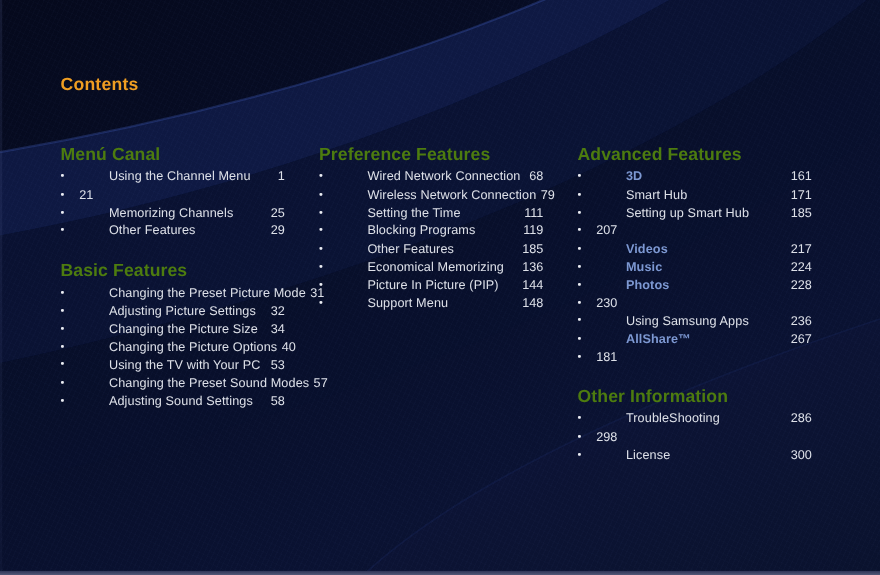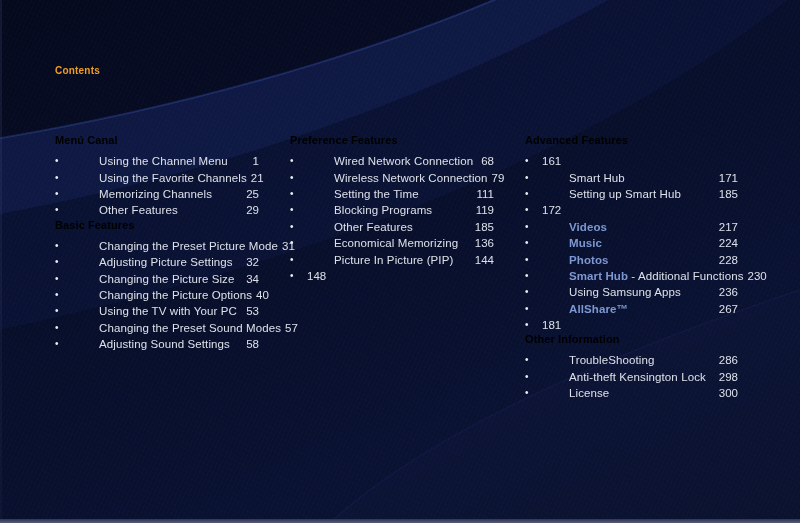--- a/index.html
+++ b/index.html
@@ -11,31 +11,31 @@
   }
   .bg-svg{position:absolute;left:0;top:0;width:800px;height:523px;pointer-events:none;}
   .texture{
     position:absolute;left:0;top:0;width:800px;height:523px;pointer-events:none;
     background:
       repeating-linear-gradient(115deg,rgba(130,160,255,0.018) 0 1px,transparent 1px 4px),
       repeating-linear-gradient(25deg,rgba(130,160,255,0.012) 0 1px,transparent 1px 5px);
   }
   .page-title{
     position:absolute;left:55px;top:58px;
-    font-size:10px;font-weight:bold;color:#f09e22;letter-spacing:.2px;
+    font-size:16px;font-weight:bold;color:#f09e22;letter-spacing:.2px;
   }
   .columns{position:absolute;left:55px;top:134px;display:flex;}
   .toc-col{width:204px;margin-right:31px;}
   .toc-col:last-child{width:213px;margin-right:0;}
   .sec-title{
-    font-size:11px;font-weight:bold;color:#000000;
+    font-size:16px;font-weight:bold;color:#4d7c0f;
     margin:0 0 6px 0;line-height:13px;letter-spacing:.1px;
   }
   .toc-section{margin:0;}
-  .toc-section + .toc-section{}
+  .toc-section + .toc-section{margin-top:21px;}
   .toc-item{
     display:flex;align-items:center;height:16.4px;
     color:#dde0e8;font-size:11.5px;cursor:pointer;
   }
   .bullet{width:13px;font-size:10px;color:#eceef4;flex:none;line-height:1;}
   .label{flex:1;white-space:nowrap;letter-spacing:.1px;padding-left:31px;}
   .accent{color:#7d98d2;font-weight:bold;}
   .page-num{margin-left:4px;flex:none;}
   .bottom-bar{
     position:absolute;left:0;bottom:0;width:800px;height:4px;
@@ -67,21 +67,20 @@
     <div class="toc-col">
       <section class="toc-section">
         <h2 class="sec-title">Menú Canal</h2>
         <div class="toc-item">
           <span class="bullet">•</span>
           <span class="label"><span>Using the Channel Menu</span></span>
           <span class="page-num">1</span>
         </div>
         <div class="toc-item">
           <span class="bullet">•</span>
-          <span class="label"><span>Using the Favorite Channels</span></span>
           <span class="page-num">21</span>
         </div>
         <div class="toc-item">
           <span class="bullet">•</span>
           <span class="label"><span>Memorizing Channels</span></span>
           <span class="page-num">25</span>
         </div>
         <div class="toc-item">
           <span class="bullet">•</span>
           <span class="label"><span>Other Features</span></span>
@@ -160,63 +159,64 @@
           <span class="label"><span>Economical Memorizing</span></span>
           <span class="page-num">136</span>
         </div>
         <div class="toc-item">
           <span class="bullet">•</span>
           <span class="label"><span>Picture In Picture (PIP)</span></span>
           <span class="page-num">144</span>
         </div>
         <div class="toc-item">
           <span class="bullet">•</span>
+          <span class="label"><span>Support Menu</span></span>
           <span class="page-num">148</span>
         </div>
       </section>
     </div>
     <div class="toc-col">
       <section class="toc-section">
         <h2 class="sec-title">Advanced Features</h2>
         <div class="toc-item">
           <span class="bullet">•</span>
+          <span class="label"><span class="accent">3D</span></span>
           <span class="page-num">161</span>
         </div>
         <div class="toc-item">
           <span class="bullet">•</span>
           <span class="label"><span>Smart Hub</span></span>
           <span class="page-num">171</span>
         </div>
         <div class="toc-item">
           <span class="bullet">•</span>
           <span class="label"><span>Setting up Smart Hub</span></span>
           <span class="page-num">185</span>
         </div>
         <div class="toc-item">
           <span class="bullet">•</span>
-          <span class="page-num">172</span>
+          <span class="page-num">207</span>
         </div>
         <div class="toc-item">
           <span class="bullet">•</span>
           <span class="label"><span class="accent">Videos</span></span>
           <span class="page-num">217</span>
         </div>
         <div class="toc-item">
           <span class="bullet">•</span>
           <span class="label"><span class="accent">Music</span></span>
           <span class="page-num">224</span>
         </div>
         <div class="toc-item">
           <span class="bullet">•</span>
           <span class="label"><span class="accent">Photos</span></span>
           <span class="page-num">228</span>
         </div>
         <div class="toc-item">
           <span class="bullet">•</span>
-          <span class="label"><span class="accent">Smart Hub</span><span> - Additional Functions</span></span>
           <span class="page-num">230</span>
         </div>
         <div class="toc-item">
           <span class="bullet">•</span>
           <span class="label"><span>Using Samsung Apps</span></span>
           <span class="page-num">236</span>
         </div>
         <div class="toc-item">
           <span class="bullet">•</span>
           <span class="label"><span class="accent">AllShare™</span></span>
@@ -229,21 +229,20 @@
       </section>
       <section class="toc-section">
         <h2 class="sec-title">Other Information</h2>
         <div class="toc-item">
           <span class="bullet">•</span>
           <span class="label"><span>TroubleShooting</span></span>
           <span class="page-num">286</span>
         </div>
         <div class="toc-item">
           <span class="bullet">•</span>
-          <span class="label"><span>Anti-theft Kensington Lock</span></span>
           <span class="page-num">298</span>
         </div>
         <div class="toc-item">
           <span class="bullet">•</span>
           <span class="label"><span>License</span></span>
           <span class="page-num">300</span>
         </div>
       </section>
     </div>
   </main>

